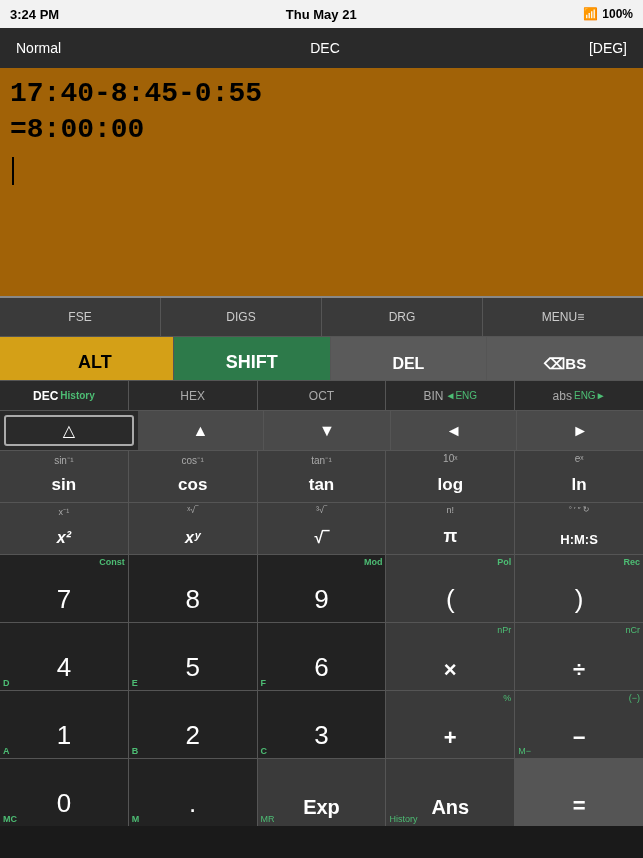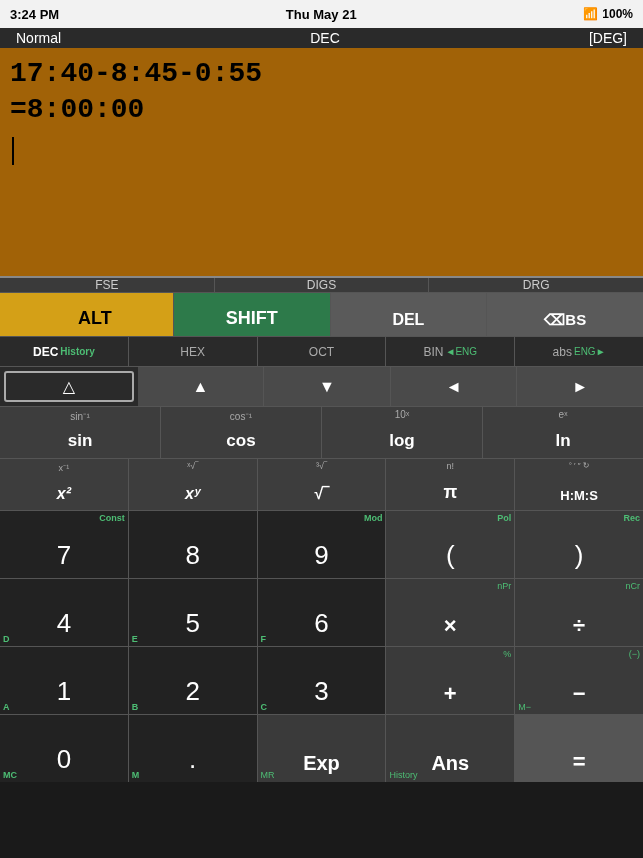--- a/index.html
+++ b/index.html
@@ -26,21 +26,21 @@
     }
     #status-bar .status-right {
       display: flex;
       align-items: center;
       gap: 4px;
       font-size: 12px;
     }
 
     
     #mode-bar {
-      height: 20px;
+      height: 40px;
       background: #2a2a2a;
       display: flex;
       align-items: center;
       justify-content: space-between;
       padding: 0 16px;
       color: #fff;
       font-size: 14px;
     }
 
     
@@ -69,21 +69,21 @@
 
     
     #calc-area {
       background: #2a2a2a;
       padding: 0;
     }
 
     
     .func-row {
       display: flex;
-      height: 14px;
+      height: 38px;
       background: #3a3a3a;
     }
     .func-label {
       flex: 1;
       display: flex;
       align-items: center;
       justify-content: center;
       font-size: 12px;
       color: #ccc;
       border-right: 1px solid #555;
@@ -273,20 +273,21 @@
     <span id="cursor"></span>
   </div>
 </div>
 
 <div id="calc-area">
 
   <div class="func-row">
     <div class="func-label">FSE</div>
     <div class="func-label">DIGS</div>
     <div class="func-label">DRG</div>
+    <div class="func-label">MENU≡</div>
   </div>
 
   <div class="btn-row" style="height:44px;">
     <div class="calc-btn btn-alt">
       <span class="btn-main-text">ALT</span>
     </div>
     <div class="calc-btn btn-shift">
       <span class="btn-main-text">SHIFT</span>
     </div>
     <div class="calc-btn btn-del">
@@ -339,20 +340,24 @@
   <div class="btn-row">
     <div class="calc-btn">
       <span class="btn-sub-label">sin⁻¹</span>
       <span class="btn-main-text trig">sin</span>
     </div>
     <div class="calc-btn">
       <span class="btn-sub-label">cos⁻¹</span>
       <span class="btn-main-text trig">cos</span>
     </div>
     <div class="calc-btn">
+      <span class="btn-sub-label">tan⁻¹</span>
+      <span class="btn-main-text trig">tan</span>
+    </div>
+    <div class="calc-btn">
       <span class="btn-sub-label">10ˣ</span>
       <span class="btn-main-text trig">log</span>
     </div>
     <div class="calc-btn">
       <span class="btn-sub-label">eˣ</span>
       <span class="btn-main-text trig">ln</span>
     </div>
   </div>
 
   <div class="btn-row">

